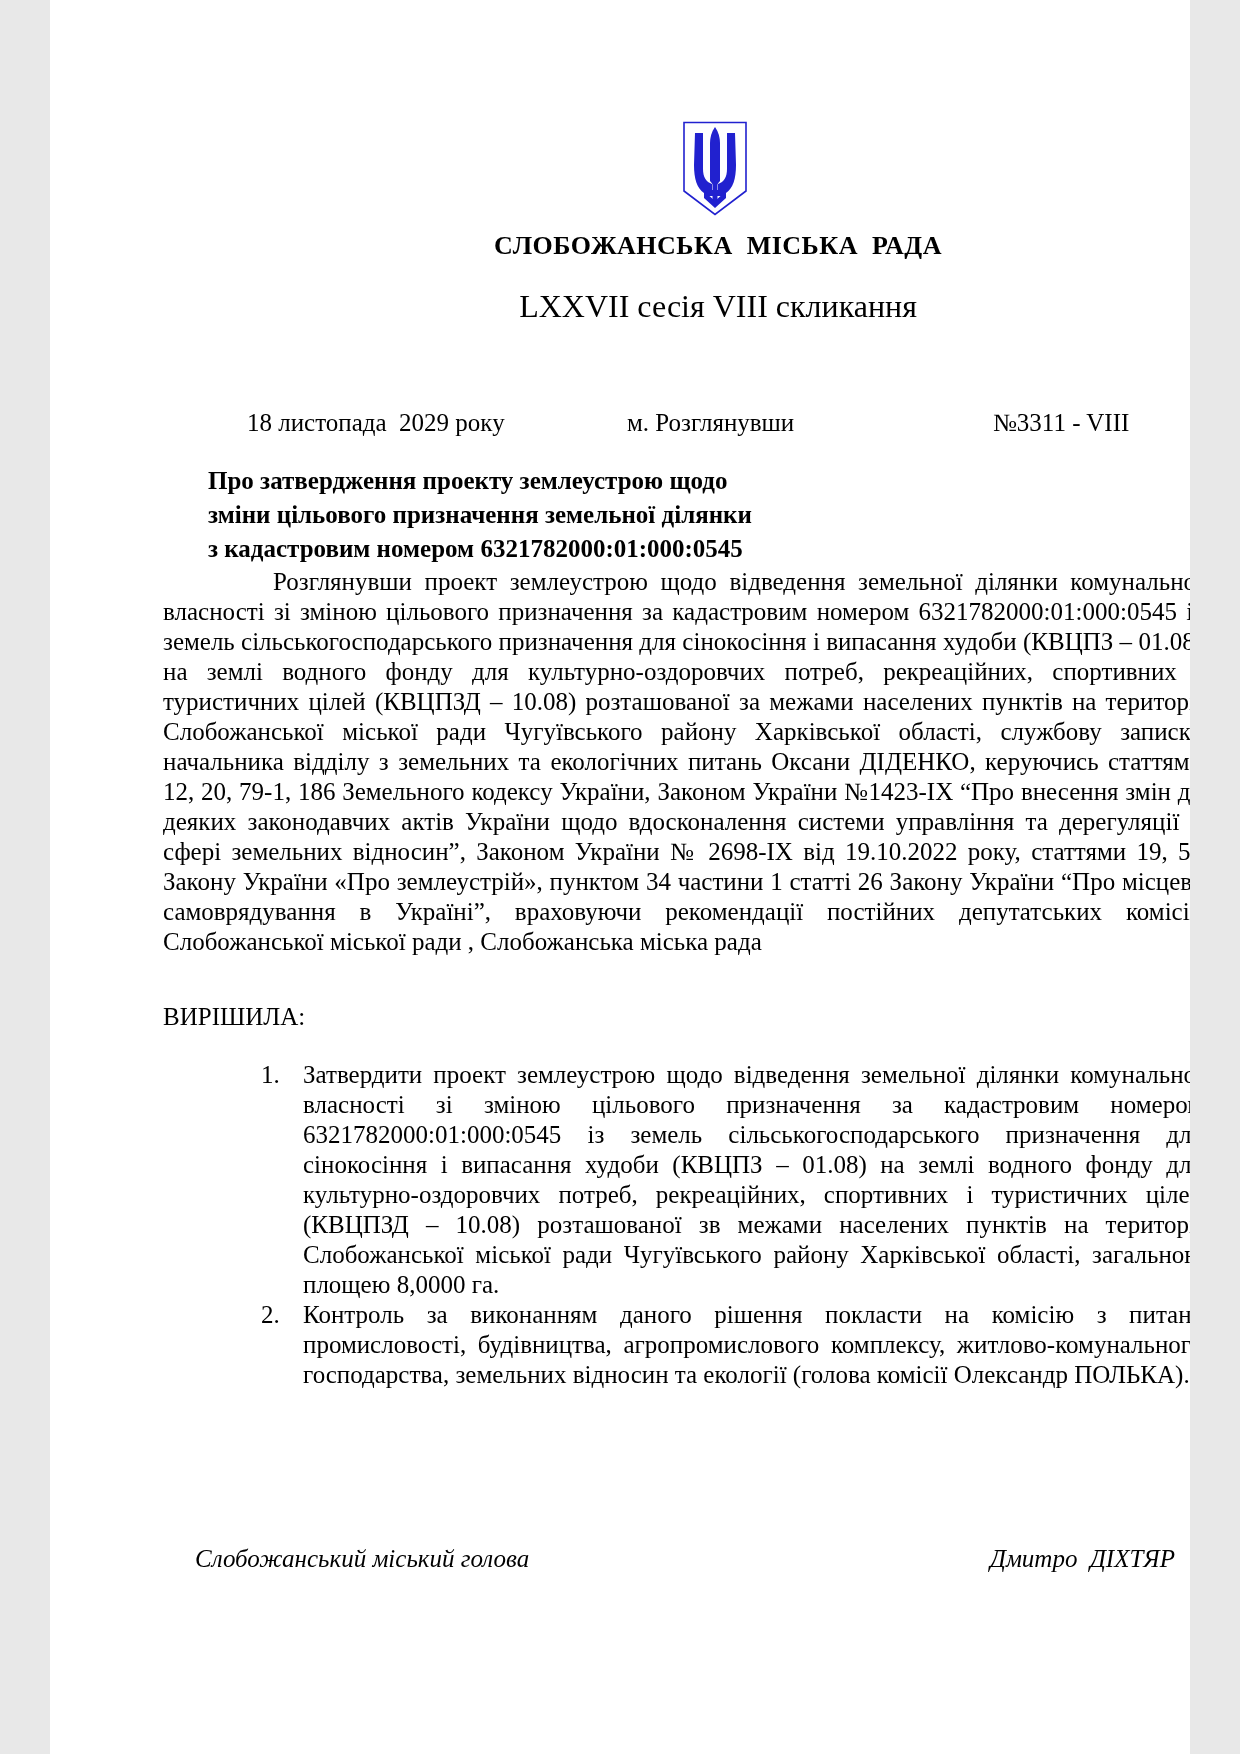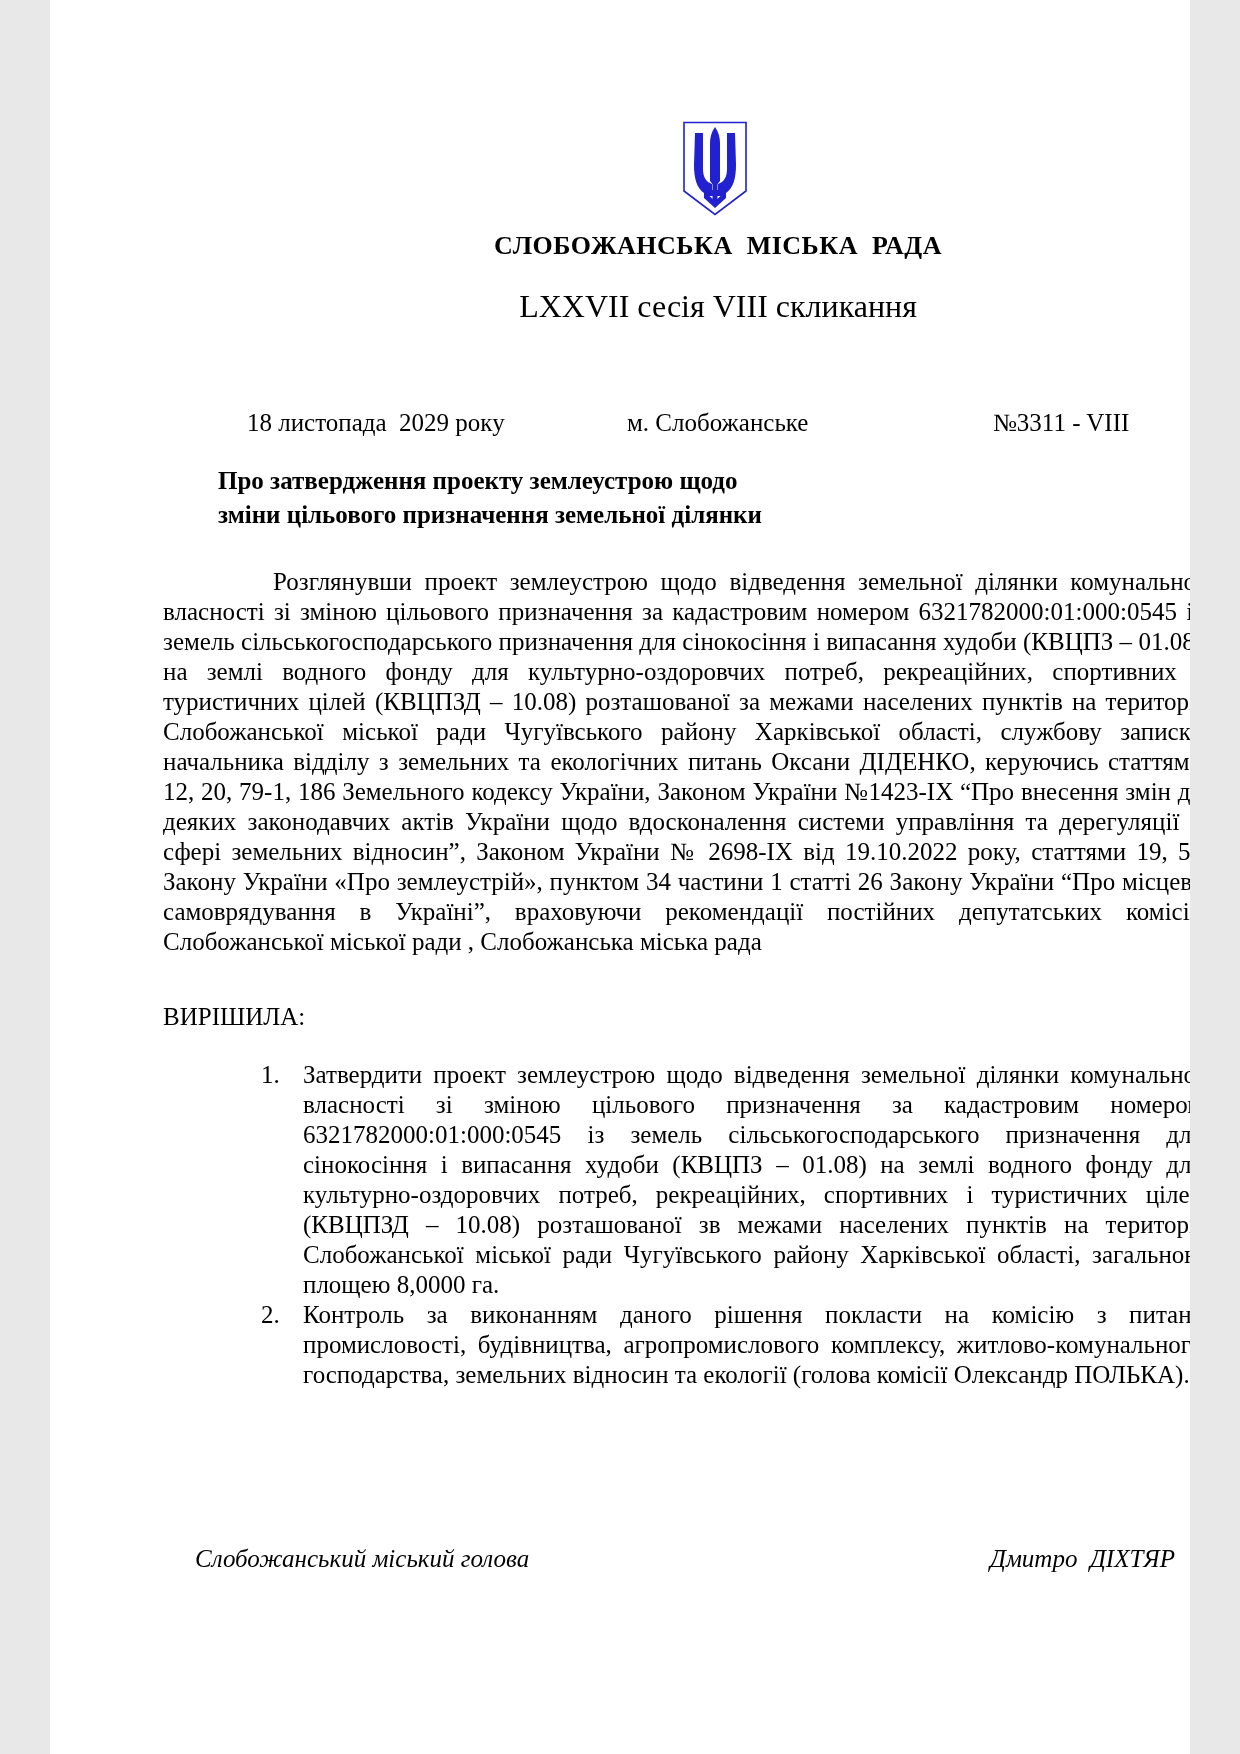--- a/index.html
+++ b/index.html
@@ -23,21 +23,21 @@
   .org1{top:232px;}
   .org2{top:259px;}
   .session{top:288px;font-size:32px;font-weight:normal;}
   .doctype{top:350px;font-weight:bold;font-size:26px;letter-spacing:1px;}
   
   .meta{top:409px;font-size:25px;white-space:pre-wrap;}
   .meta-date{left:197px;}
   .meta-place{left:577px;}
   .meta-number{left:943px;}
   
-  .subject{left:168px;top:464px;font-weight:bold;font-size:25px;line-height:34px;}
+  .subject{left:158px;top:464px;font-weight:bold;font-size:25px;line-height:34px;}
   
   .preamble{
     left:113px;top:567px;width:1040px;
     font-size:25px;line-height:30px;
     text-align:justify;text-indent:110px;margin:0;
   }
   .resolved{left:113px;top:1003px;font-size:25px;}
   .rlist{left:113px;top:1060px;width:1040px;font-size:25px;line-height:30px;}
   .rlist .li{position:relative;padding-left:140px;text-align:justify;}
   .rlist .num{position:absolute;left:98px;top:0;}
@@ -62,26 +62,27 @@
         <path d="M24 69 h18 v6 h-18 z"></path>
         <path d="M22 70 L33 80 L44 70 L44 77 L33 87 L22 77 Z"></path>
       </g>
     </svg>
   </div>
 
   <div class="abs center-line org org1">СЛОБОЖАНСЬКА  МІСЬКА  РАДА</div>
   <div class="abs center-line session">LXXVII сесія VIII скликання</div>
 
   <span class="abs meta meta-date">18 листопада  2029 року</span>
-  <span class="abs meta meta-place">м. Слобожанське</span>
+  <span class="abs meta meta-place">м. Розглянувши</span>
   <span class="abs meta meta-number">№3311 - VIII</span>
 
   <div class="abs subject">
     <div>Про затвердження проекту землеустрою щодо</div>
     <div>зміни цільового призначення земельної ділянки</div>
+    <div>з кадастровим номером 6321782000:01:000:0545</div>
   </div>
 
   <p class="abs preamble">Розглянувши проект землеустрою щодо відведення земельної ділянки комунальної власності зі зміною цільового призначення за кадастровим номером 6321782000:01:000:0545 із земель сільськогосподарського призначення для сінокосіння і випасання худоби (КВЦПЗ – 01.08) на землі водного фонду для культурно-оздоровчих потреб, рекреаційних, спортивних і туристичних цілей (КВЦПЗД – 10.08) розташованої за межами населених пунктів  на території Слобожанської міської ради Чугуївського району Харківської області, службову записку начальника відділу з земельних та екологічних питань Оксани ДІДЕНКО,  керуючись статтями 12, 20, 79-1,  186 Земельного  кодексу України, Законом України №1423-ІХ “Про внесення змін до деяких законодавчих актів України щодо вдосконалення системи управління та дерегуляції у сфері земельних відносин”, Законом України № 2698-ІХ від 19.10.2022 року, статтями 19, 50 Закону України «Про землеустрій», пунктом 34 частини 1 статті 26  Закону  України “Про  місцеве самоврядування в Україні”, враховуючи рекомендації постійних депутатських комісій Слобожанської міської  ради , Слобожанська міська рада</p>
 
   <div class="abs resolved">ВИРІШИЛА:</div>
 
   <div class="abs rlist">
     <div class="li">
       <span class="num">1.</span>
       <span>Затвердити проект землеустрою щодо відведення земельної ділянки комунальної власності зі зміною цільового призначення за кадастровим номером 6321782000:01:000:0545 із земель сільськогосподарського призначення для сінокосіння і випасання худоби (КВЦПЗ – 01.08) на землі водного фонду для культурно-оздоровчих потреб, рекреаційних, спортивних і туристичних цілей (КВЦПЗД – 10.08) розташованої зв межами населених пунктів на території Слобожанської міської ради Чугуївського району Харківської області, загальною площею 8,0000 га.</span>

